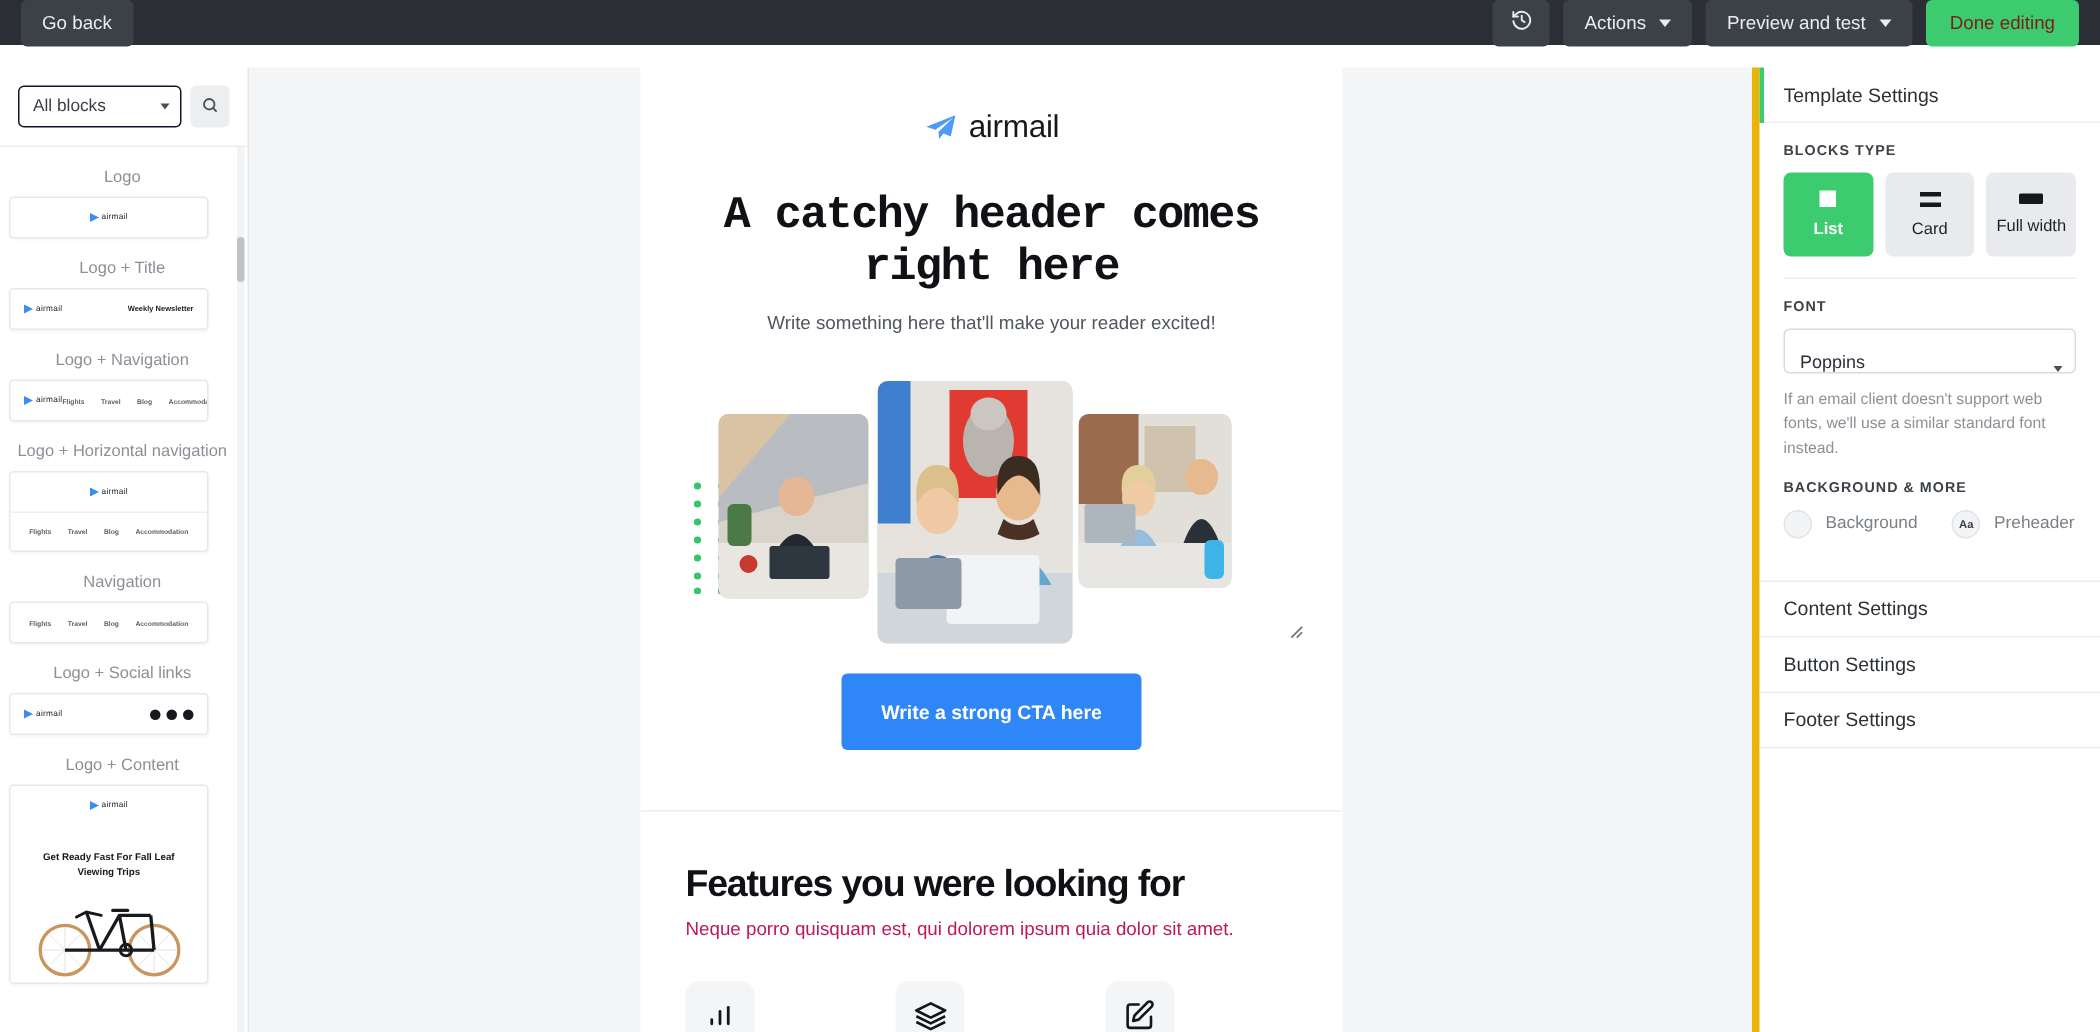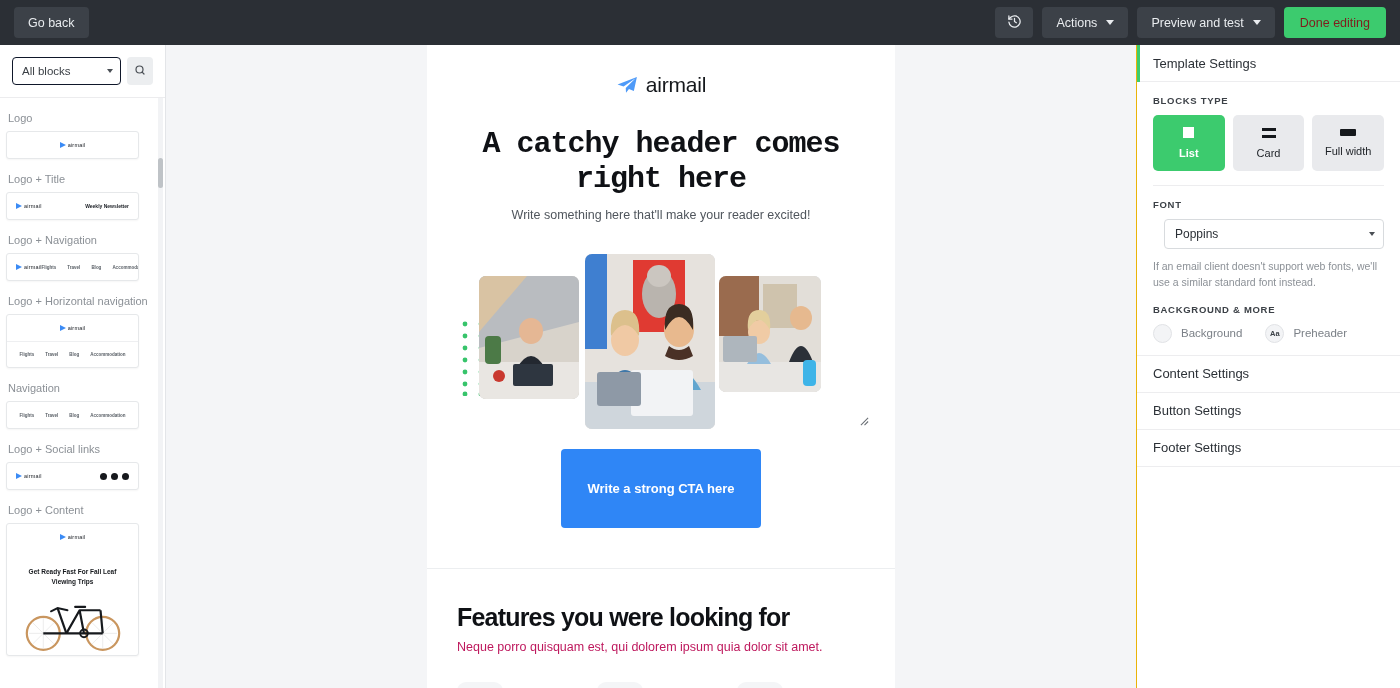--- a/index.html
+++ b/index.html
@@ -6,21 +6,21 @@
   html, body { width: 1400px; height: 688px; overflow: hidden; }
   body {
     font-family: "Liberation Sans", sans-serif;
     background: #ffffff;
     color: #1f2328;
     -webkit-font-smoothing: antialiased;
   }
 
   
   .topbar {
-    position: absolute; top: 0; left: 0; width: 1400px; height: 45px;
+    position: absolute; top: 0; left: 0; width: 1400px; height: 30px;
     background: #2b2f35;
     display: flex; align-items: center; justify-content: space-between;
     padding: 0 14px;
   }
   .btn-dark {
     background: #3c4148; color: #e9ecef; border: none; border-radius: 4px;
     height: 31px; padding: 0 14px; font-size: 12.5px; cursor: pointer;
     font-family: "Liberation Sans", sans-serif; display: inline-flex;
     align-items: center; gap: 6px; white-space: nowrap;
   }
@@ -59,21 +59,21 @@
   .search-btn {
     width: 26px; height: 28px; border-radius: 4px; background: #eceef0;
     display: flex; align-items: center; justify-content: center; cursor: pointer;
     border: none;
   }
   .blocks-scroll {
     position: relative; height: 590px; overflow: hidden; padding: 14px 10px 0 6px;
   }
   .block-group { margin-bottom: 14px; }
   .block-label {
-    font-size: 11px; color: #8b9096; margin: 0 0 7px 2px; font-weight: 400;
+    font-size: 11px; color: #8b9096; margin: 0 0 7px 2px; font-weight: 400; text-align: center;
   }
   .thumb {
     background: #fff; border: 1px solid #e6e8ea; border-radius: 3px;
     box-shadow: 0 1px 2px rgba(0,0,0,.04); width: 133px; overflow: hidden;
   }
   .thumb-row {
     display: flex; align-items: center; justify-content: space-between;
     padding: 7px 9px; min-height: 26px;
   }
   .thumb-center { justify-content: center; }
@@ -142,41 +142,41 @@
   .p-left  { left: 18px;  top: 32px;  width: 100px; height: 123px; }
   .p-mid   { left: 124px; top: 10px;  width: 130px; height: 175px; z-index: 2;}
   .p-right { left: 258px; top: 32px;  width: 102px; height: 116px; }
   .dots { position: absolute; left: 0; top: 76px; }
   .resize-handle {
     position: absolute; right: -8px; bottom: -7px; width: 9px; height: 9px;
   }
   .cta-wrap { text-align: center; margin-top: 30px; padding-bottom: 40px; }
   .cta-btn {
     display: inline-block; background: #2f86f6; color: #fff; font-size: 13px;
-    font-weight: bold; border: none; border-radius: 4px; padding: 32px 26px;
+    font-weight: bold; border: none; border-radius: 4px; padding: 18px 26px;
     cursor: pointer; font-family: "Liberation Sans", sans-serif;
   }
   .email-divider { height: 1px; background: #eceef0; }
   .features { padding: 34px 30px 0; }
   .features-title {
     font-size: 25px; font-weight: bold; color: #0f1115; letter-spacing: -.8px;
   }
   .features-sub { font-size: 12.5px; color: #be185d; margin-top: 8px; }
   .feature-grid {
     display: grid; grid-template-columns: repeat(3, 1fr); gap: 12px; margin-top: 28px;
   }
   .feature-icon {
     width: 46px; height: 46px; border-radius: 9px; background: #f4f5f7;
     display: flex; align-items: center; justify-content: center;
   }
 
   
   .right-panel {
-    position: absolute; top: 45px; right: 0; width: 264px; height: 643px;
-    background: #ffffff; border-left: 1px solid #eab308;
+    position: absolute; top: 45px; right: 0; width: 232px; height: 643px;
+    background: #ffffff; border-left: 5px solid #eab308;
   }
   .rp-header {
     position: relative; height: 37px; display: flex; align-items: center;
     padding: 0 0 0 16px; border-bottom: 1px solid #ededef;
   }
   .rp-header::before {
     content: ""; position: absolute; left: 0; top: 0; width: 3px; height: 37px;
     background: #3ccb6e;
   }
   .rp-title { font-size: 13px; color: #2b3036; }
@@ -196,22 +196,22 @@
   .bt-icon-list { width: 11px; height: 11px; background: #fff; }
   .bt-icon-card {
     width: 14px; height: 10px; display: flex; flex-direction: column;
     justify-content: space-between;
   }
   .bt-icon-card i { display: block; height: 3px; background: #15181c; }
   .bt-icon-full { width: 16px; height: 7px; background: #15181c; border-radius: 1px; }
   .rp-divider { height: 1px; background: #ededef; margin-top: 14px; }
   .rp-select {
     position: relative; height: 30px; border: 1px solid #d8dbde; border-radius: 4px;
-    display: flex; align-items: center; padding: 0 20px 0 10px; font-size: 12px;
-    color: #2b3036; cursor: pointer; background: #fff; margin-left: 11px;
+    display: flex; align-items: flex-end; padding: 0 20px 0 10px; font-size: 12px;
+    color: #2b3036; cursor: pointer; background: #fff;
   }
   .rp-select .caret {
     position: absolute; right: 8px; width: 0; height: 0;
     border-left: 3.5px solid transparent; border-right: 3.5px solid transparent;
     border-top: 4.5px solid #4a4f55;
   }
   .rp-hint { font-size: 10.5px; color: #8c9197; line-height: 1.55; margin-top: 9px; }
   .bg-more-row { display: flex; align-items: center; gap: 9px; margin-top: 9px; }
   .swatch {
     width: 19px; height: 19px; border-radius: 50%; background: #f3f4f6;
@@ -587,19 +587,19 @@
 
     <div class="rp-label" style="margin-top:13px">BACKGROUND &amp; MORE</div>
     <div class="bg-more-row">
       <span class="swatch"></span>
       <span class="cap">Background</span>
       <span class="swatch-aa">Aa</span>
       <span class="cap">Preheader</span>
     </div>
   </div>
 
-  <div style="margin-top:12px">
+  <div style="margin-top:28px">
     <div class="rp-accordion">Content Settings</div>
     <div class="rp-accordion">Button Settings</div>
     <div class="rp-accordion">Footer Settings</div>
     <div class="rp-divider" style="margin:0"></div>
   </div>
 </div>
 
 </body></html>

